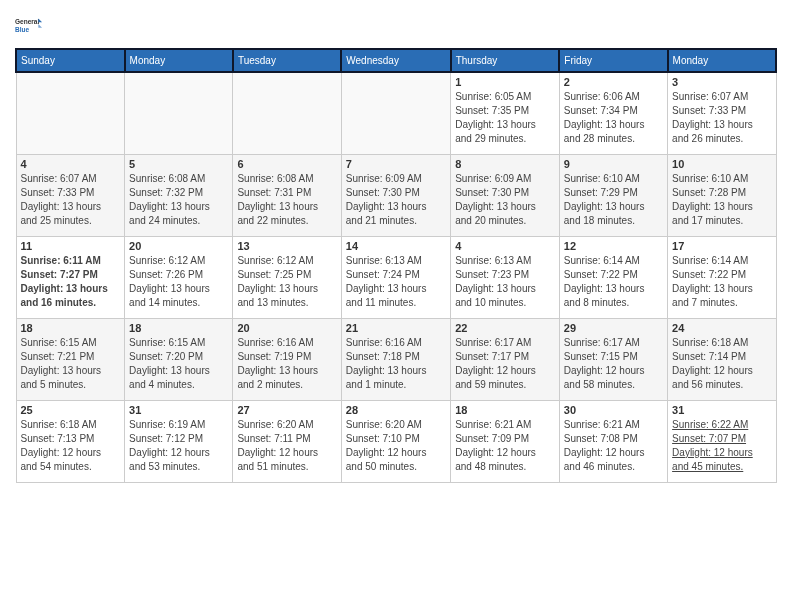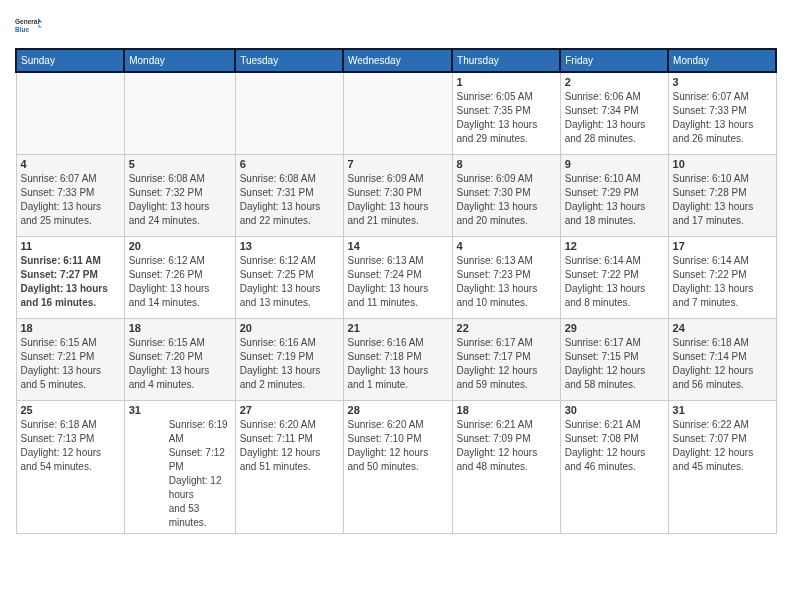--- a/index.html
+++ b/index.html
@@ -296,21 +296,21 @@
         <tr>
           <td>
             <span class="day-num">25</span>
             <div class="day-info" style="white-space: pre-line;">Sunrise: 6:18 AM
 Sunset: 7:13 PM
 Daylight: 12 hours
 and 54 minutes.</div>
           </td>
           <td>
             <span class="day-num">31</span>
-            <div class="day-info" style="white-space: pre-line; margin-left: 40px;">Sunrise: 6:19 AM
+            <div class="day-info" style="white-space: pre-line;">Sunrise: 6:19 AM
 Sunset: 7:12 PM
 Daylight: 12 hours
 and 53 minutes.</div>
           </td>
           <td>
             <span class="day-num">27</span>
             <div class="day-info" style="white-space: pre-line;">Sunrise: 6:20 AM
 Sunset: 7:11 PM
 Daylight: 12 hours
 and 51 minutes.</div>
@@ -331,21 +331,21 @@
           </td>
           <td>
             <span class="day-num">30</span>
             <div class="day-info" style="white-space: pre-line;">Sunrise: 6:21 AM
 Sunset: 7:08 PM
 Daylight: 12 hours
 and 46 minutes.</div>
           </td>
           <td>
             <span class="day-num">31</span>
-            <div class="day-info" style="white-space: pre-line;">Sunrise: 6:22 AM
+            <div class="day-info" style="white-space: pre-line; text-decoration: underline;">Sunrise: 6:22 AM
 Sunset: 7:07 PM
 Daylight: 12 hours
 and 45 minutes.</div>
           </td>
         </tr>
       </tbody>
   </table>
 </div>
 
 </body></html>

